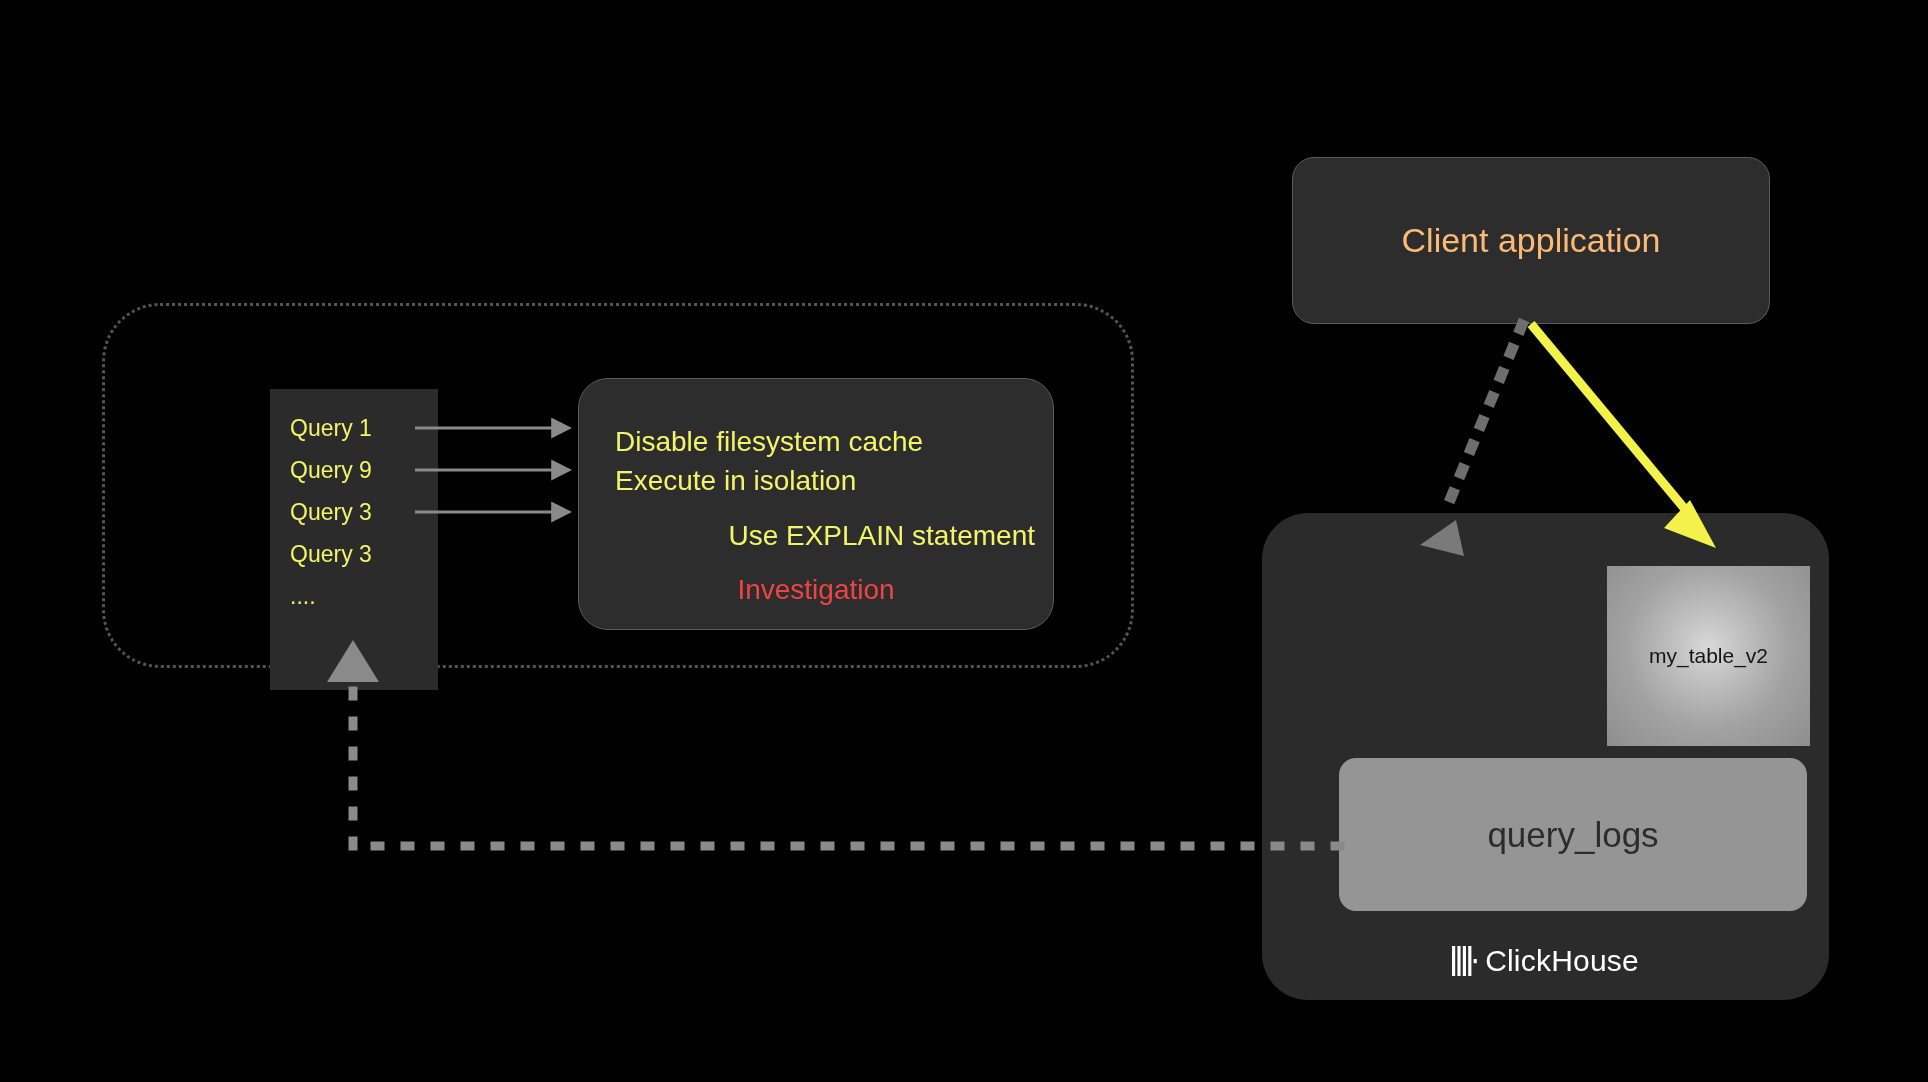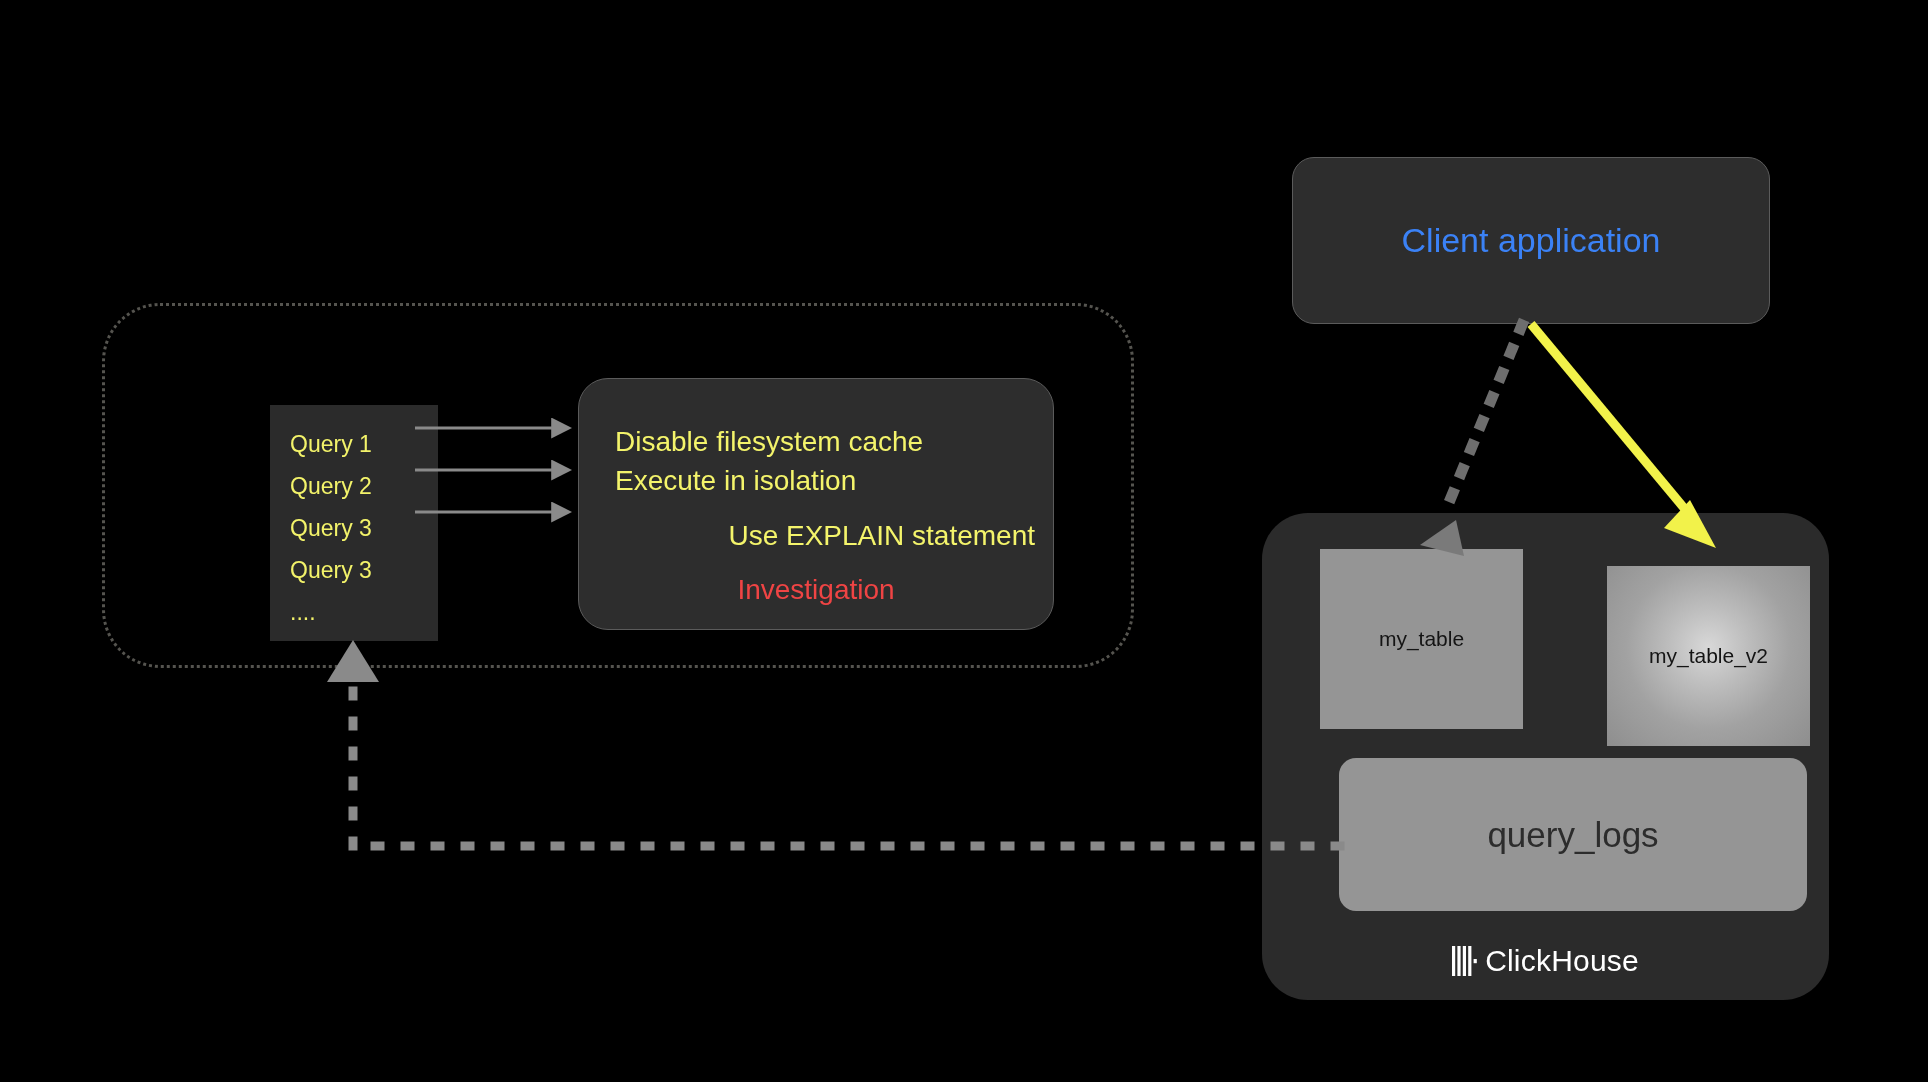--- a/index.html
+++ b/index.html
@@ -25,23 +25,23 @@
     height: 365px;
     border: 3px dotted #55544f;
     border-radius: 58px;
     box-sizing: border-box;
   }
 
   
   #query-list {
     position: absolute;
     left: 270px;
-    top: 405px;
+    top: 389px;
     width: 168px;
-    height: 236px;
+    height: 301px;
     background: #2b2b2b;
     box-sizing: border-box;
     padding: 18px 0 8px 20px;
   }
   .query-item {
     color: #f3f36a;
     font-size: 23px;
     line-height: 42px;
     white-space: nowrap;
   }
@@ -90,21 +90,21 @@
     height: 167px;
     background: #2d2d2d;
     border: 1px solid #5b5b5b;
     border-radius: 22px;
     box-sizing: border-box;
     display: flex;
     align-items: center;
     justify-content: center;
   }
   #client-application-label {
-    color: #3b82f6;
+    color: #fdba74;
     font-size: 34px;
   }
 
   
   #clickhouse-panel {
     position: absolute;
     left: 1262px;
     top: 513px;
     width: 567px;
     height: 487px;
@@ -181,43 +181,40 @@
 </style>
 </head>
 <body>
 
 <div id="canvas">
 
   <div id="investigation-container"></div>
 
   <div id="query-list">
     <div class="query-item">Query 1</div>
-    <div class="query-item">Query 2</div>
+    <div class="query-item">Query 9</div>
     <div class="query-item">Query 3</div>
     <div class="query-item">Query 3</div>
     <div class="query-item">....</div>
   </div>
 
   <div id="investigation-box">
     <div id="investigation-lines">
       <div class="inv-line">Disable filesystem cache</div>
       <div class="inv-line">Execute in isolation</div>
       <div class="inv-line spaced">Use EXPLAIN statement</div>
     </div>
     <div id="investigation-title">Investigation</div>
   </div>
 
   <div id="client-application">
     <span id="client-application-label">Client application</span>
   </div>
 
   <div id="clickhouse-panel">
-    <div class="table-box" id="table-my-table">
-      <span class="table-label">my_table</span>
-    </div>
     <div class="table-box" id="table-my-table-v2">
       <span class="table-label">my_table_v2</span>
     </div>
     <div id="query-logs-box">
       <span id="query-logs-label">query_logs</span>
     </div>
     <div id="clickhouse-logo">
       <svg id="clickhouse-logo-mark" width="25" height="30" viewBox="0 0 25 30">
         <rect x="0" y="0" width="3.2" height="30" fill="#ffffff"></rect>
         <rect x="5.4" y="0" width="3.2" height="30" fill="#ffffff"></rect>

